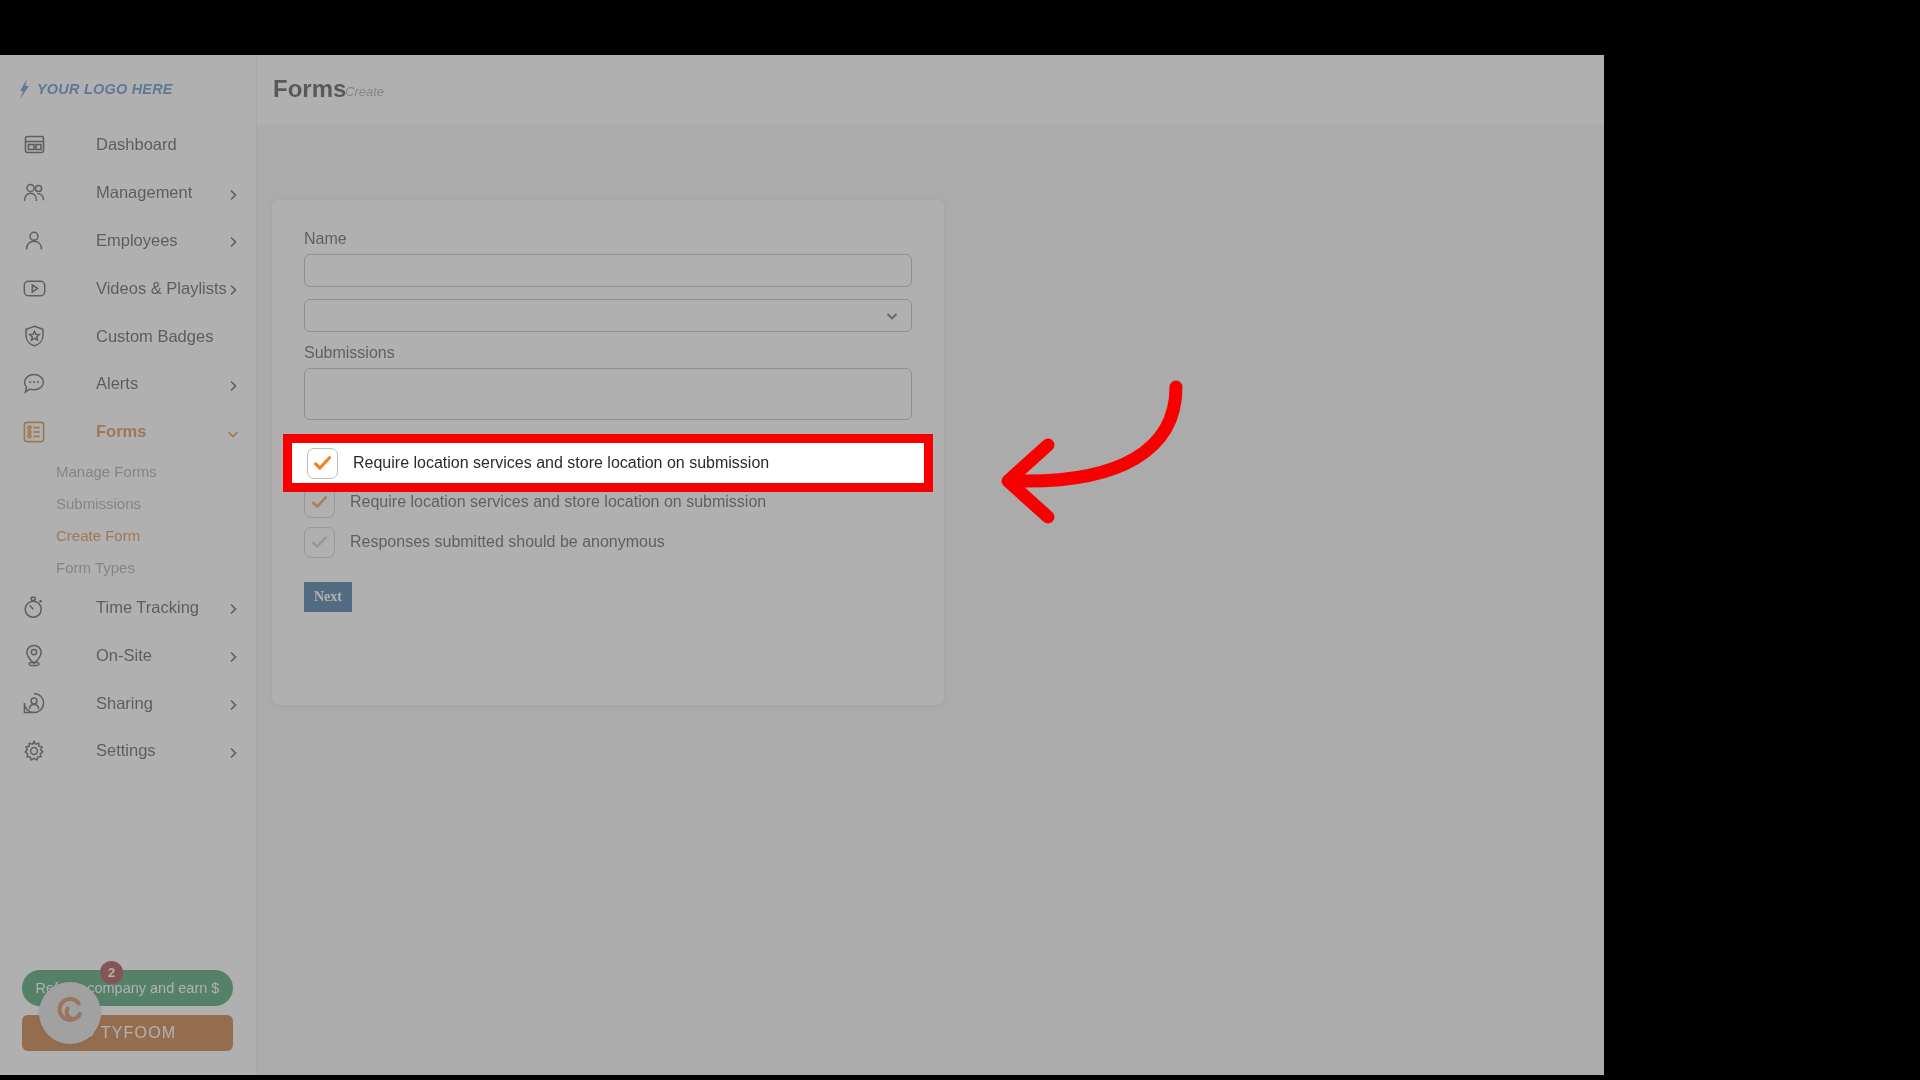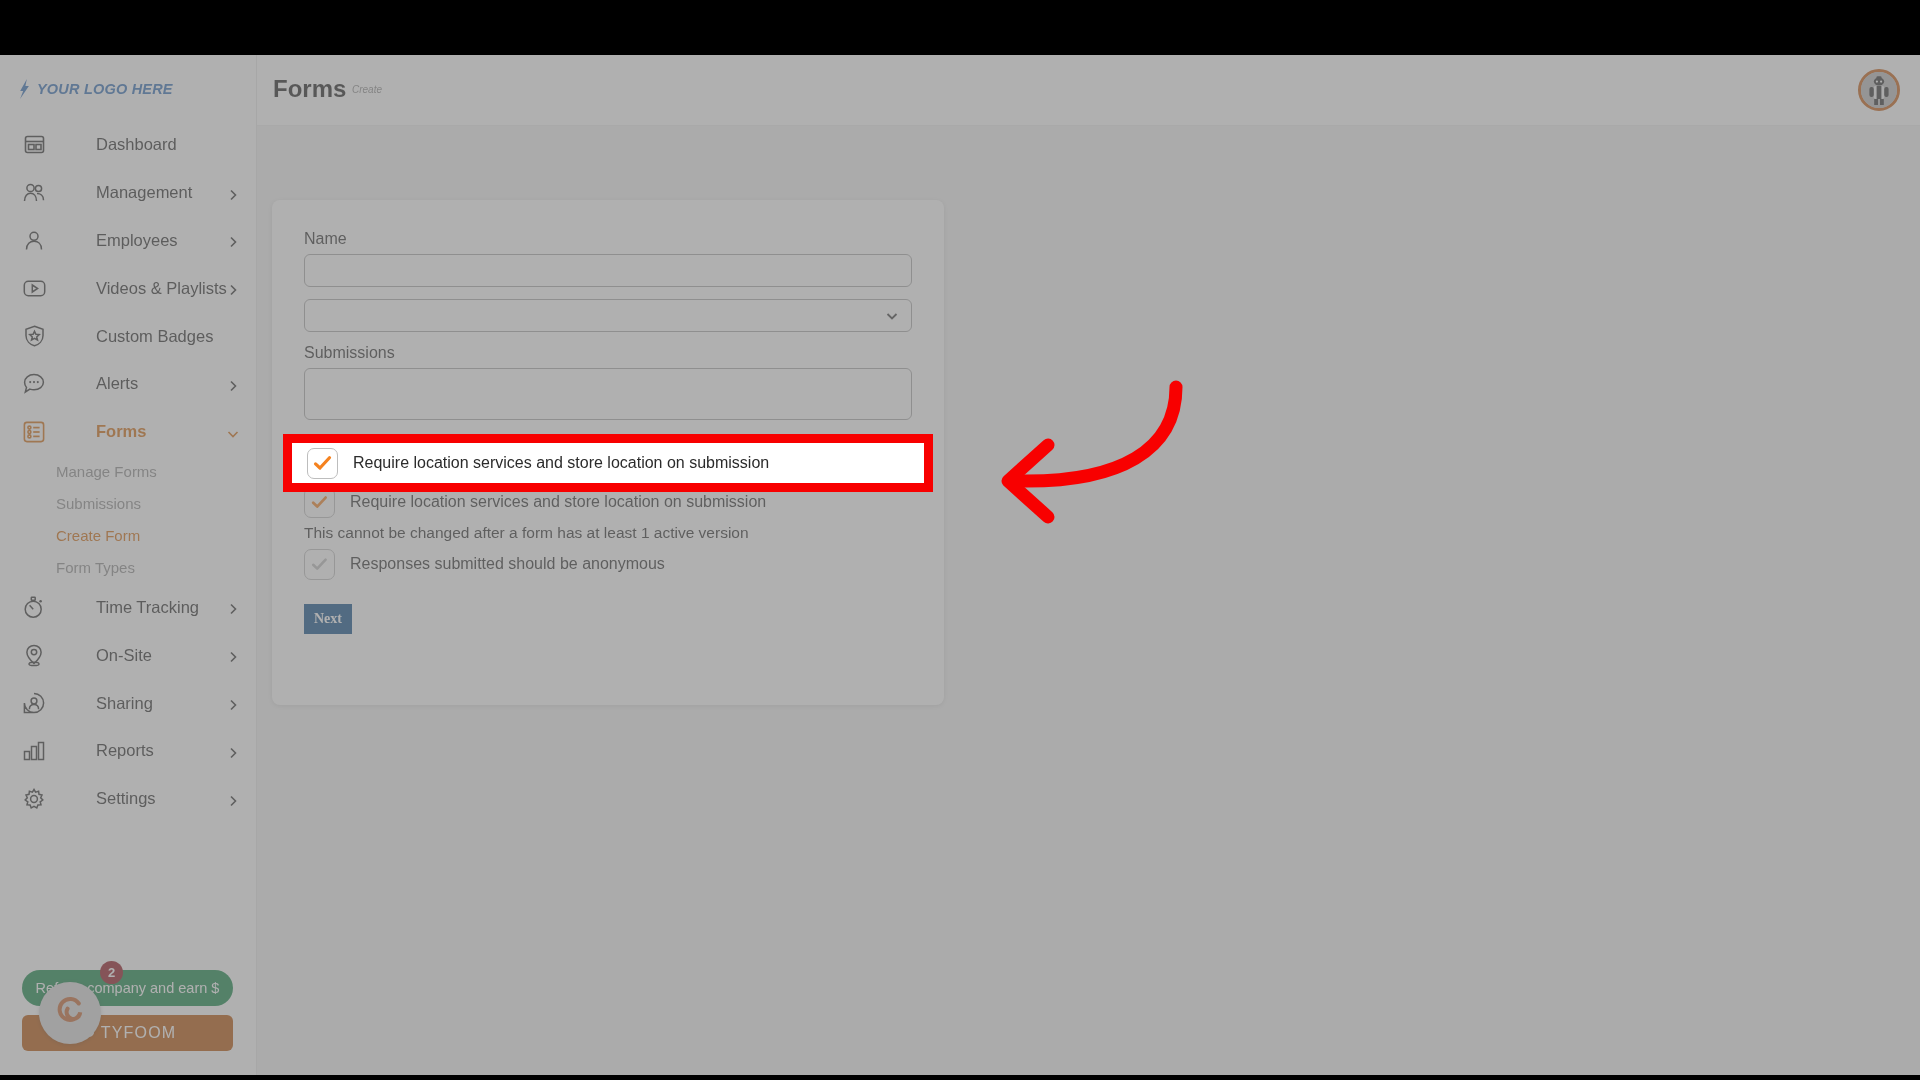--- a/index.html
+++ b/index.html
@@ -16,21 +16,21 @@
     left: 0; top: 0;
     width: 1920px;
     height: 1080px;
     background: #000000;
   }
   
   #app {
     position: absolute;
     left: 0;
     top: 55px;
-    width: 1920px;
+    width: 1604px;
     height: 1020px;
     background: #f0abfc;
     overflow: hidden;
   }
   
   #dim {
     position: absolute;
     left: 0; top: 0;
     width: 1920px; height: 1020px;
     background: rgba(128,128,128,0.62);
@@ -206,23 +206,23 @@
   #page-title {
     position: absolute;
     left: 16px;
     top: 20px;
     font-size: 24px;
     font-weight: bold;
     color: #1a1a1a;
   }
   #breadcrumb {
     position: absolute;
-    left: 95px;
+    left: 88px;
     top: 29px;
-    font-size: 10px;
+    font-size: 13px;
     font-style: italic;
     color: #8c8c8c;
   }
   #avatar {
     position: absolute;
     right: 20px;
     top: 14px;
     width: 42px;
     height: 42px;
     border-radius: 50%;
@@ -577,35 +577,20 @@
             </svg>
           </span>
           <span class="lbl">Sharing</span>
           <span class="chev">
             <svg width="12" height="12" viewBox="0 0 12 12" fill="none" stroke="#2c2c2c" stroke-width="1.6">
                 <path d="M4 1.5 L8.5 6 L4 10.5"></path>
               </svg>
           </span>
         </div>
 
-        <div class="nav-item">
-          <span class="ico">
-            <svg width="22" height="20" viewBox="0 0 22 20" fill="none" stroke="#2c2c2c" stroke-width="1.5">
-              <rect x="1.5" y="10.5" width="5" height="8"></rect>
-              <rect x="8.5" y="5.5" width="5" height="13"></rect>
-              <rect x="15.5" y="1.5" width="5" height="17"></rect>
-            </svg>
-          </span>
-          <span class="lbl">Reports</span>
-          <span class="chev">
-            <svg width="12" height="12" viewBox="0 0 12 12" fill="none" stroke="#2c2c2c" stroke-width="1.6">
-                <path d="M4 1.5 L8.5 6 L4 10.5"></path>
-              </svg>
-          </span>
-        </div>
 
         <div class="nav-item">
           <span class="ico">
             <svg width="22" height="22" viewBox="0 0 22 22" fill="none" stroke="#2c2c2c" stroke-width="1.5">
               <circle cx="11" cy="11" r="3.4"></circle>
               <path d="M11 1.5 L12.6 4.1 L15.6 3.2 L16 6.3 L19 7 L17.7 9.8 L19.8 12 L17.2 13.8 L18 16.8 L14.9 17 L13.8 19.9 L11 18.4 L8.2 19.9 L7.1 17 L4 16.8 L4.8 13.8 L2.2 12 L4.3 9.8 L3 7 L6 6.3 L6.4 3.2 L9.4 4.1 Z"></path>
             </svg>
           </span>
           <span class="lbl">Settings</span>
           <span class="chev">
@@ -696,21 +681,20 @@
           
           <div class="check-row">
             <span class="cbox">
               <svg width="19" height="19" viewBox="0 0 19 19" fill="none" stroke="#f5821f" stroke-width="2.8" stroke-linecap="round" stroke-linejoin="round">
                 <path d="M3.2 9.8 L7.2 13.6 L15.6 4.6"></path>
               </svg>
             </span>
             <span class="check-label">Require location services and store location on submission</span>
           </div>
 
-          <div class="note-text">This cannot be changed after a form has at least 1 active version</div>
 
           <div class="check-row">
             <span class="cbox">
               <svg width="19" height="19" viewBox="0 0 19 19" fill="none" stroke="#bdbdbd" stroke-width="2.6" stroke-linecap="round" stroke-linejoin="round">
                 <path d="M3.2 9.8 L7.2 13.6 L15.6 4.6"></path>
               </svg>
             </span>
             <span class="check-label">Responses submitted should be anonymous</span>
           </div>
 

